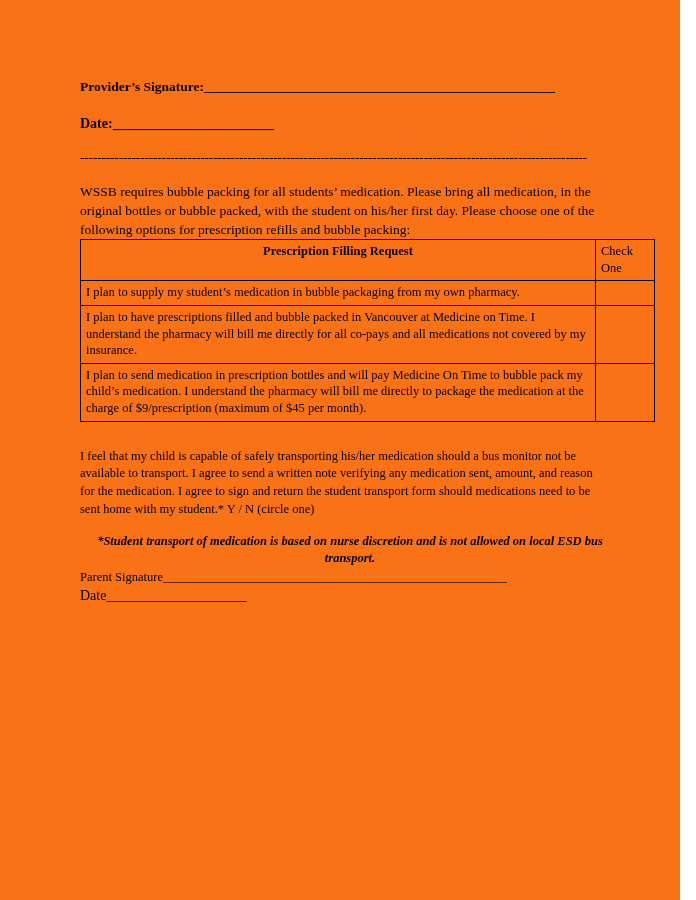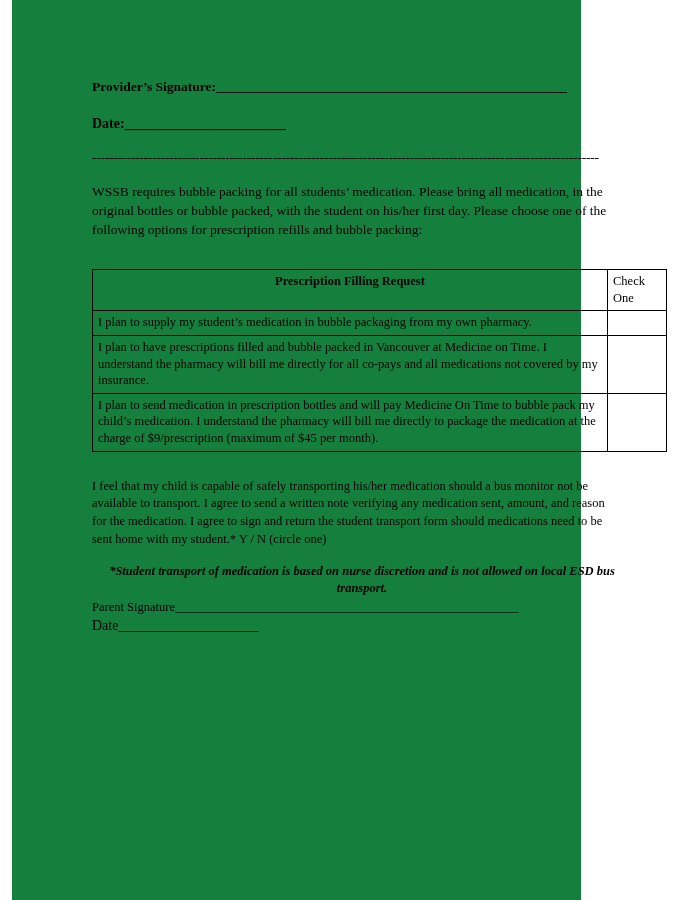--- a/index.html
+++ b/index.html
@@ -10,25 +10,25 @@
   body {
     width: 696px;
     height: 900px;
     font-family: "Liberation Serif", serif;
     color: #000000;
     position: relative;
     overflow: hidden;
   }
   .page {
     position: absolute;
-    left: 12px;
+    left: 0;
     top: 0;
-    width: 569px;
+    width: 680px;
     height: 900px;
-    background: #15803d;
+    background: #f97316;
   }
   .content {
     position: absolute;
     left: 80px;
     top: 78px;
     width: 540px;
   }
 
   
   .sig-line {
@@ -57,21 +57,20 @@
   .intro {
     margin-top: 16px;
     font-weight: normal;
     font-size: 13.5px;
     line-height: 1.42;
     width: 528px;
   }
 
   
   .table-wrap {
-    margin-top: 30px;
     width: 575px;
   }
   table.rx {
     border-collapse: collapse;
     width: 100%;
     table-layout: fixed;
   }
   table.rx td {
     border: 1px solid #000000;
     padding: 3px 5px 4px 5px;

